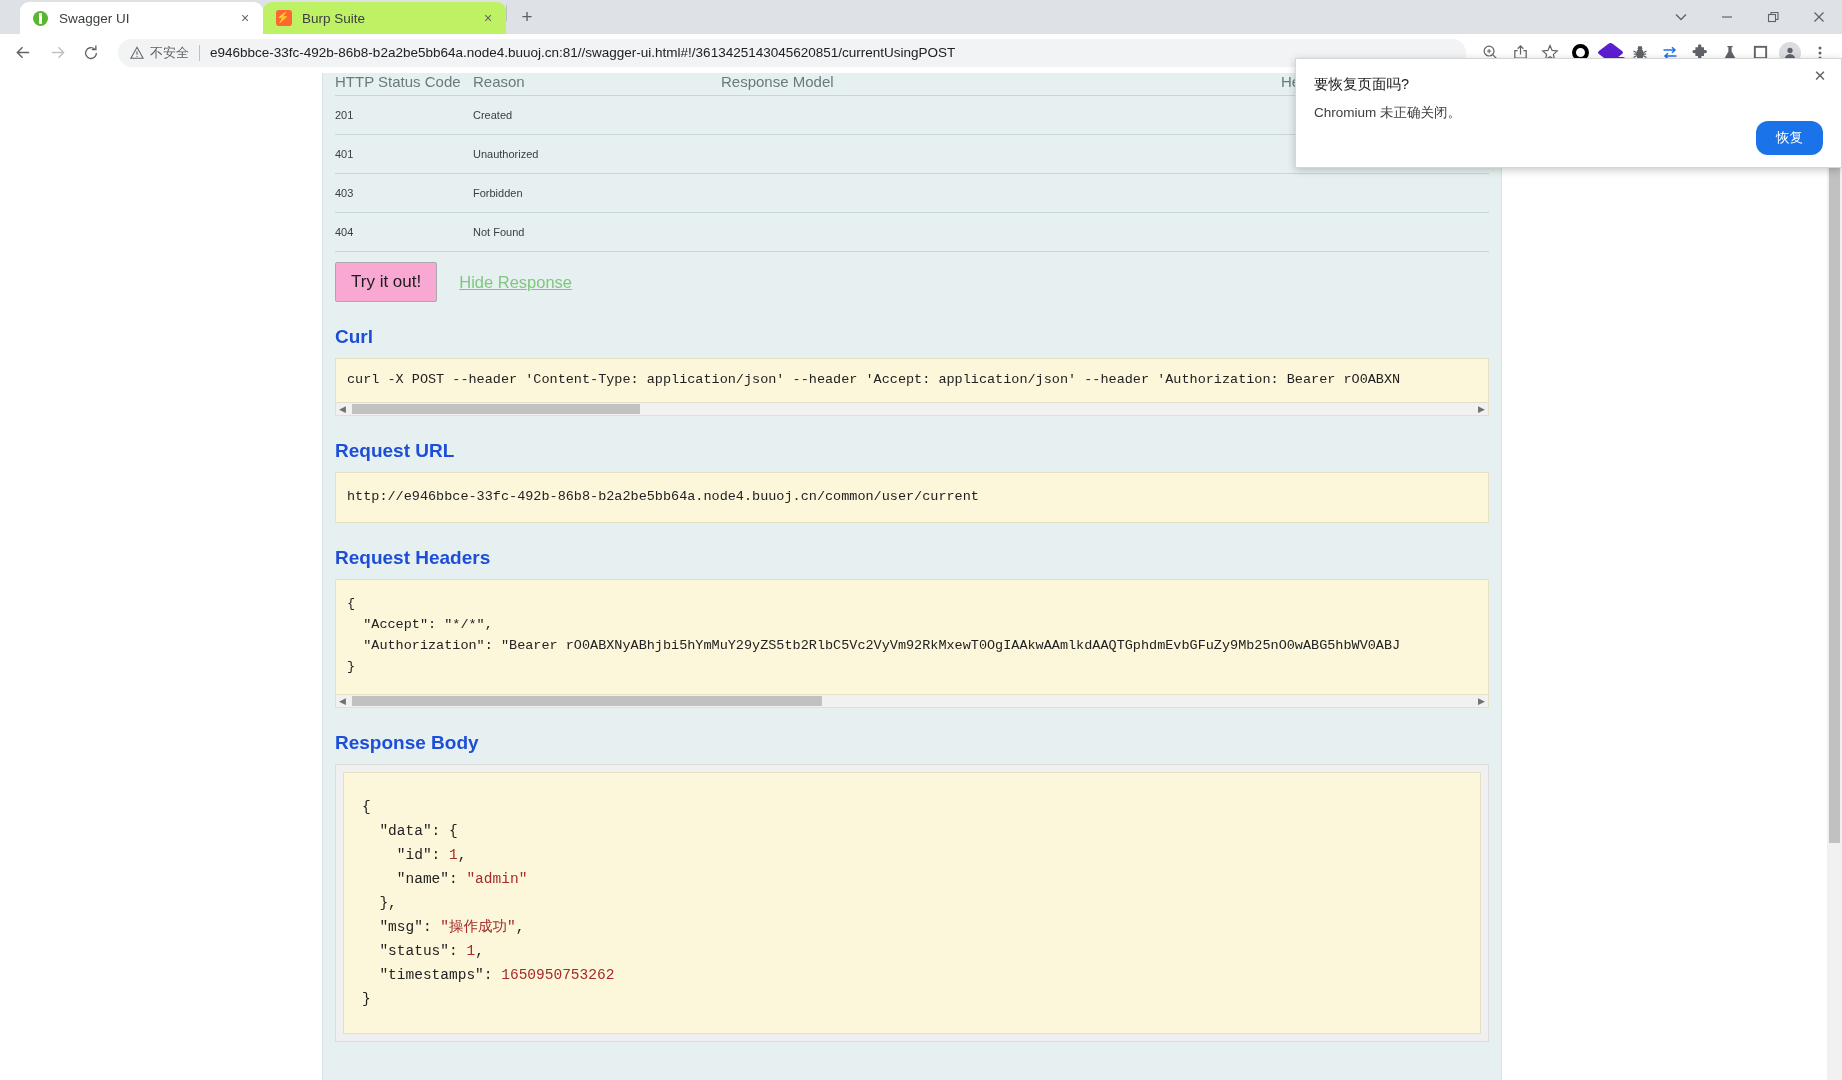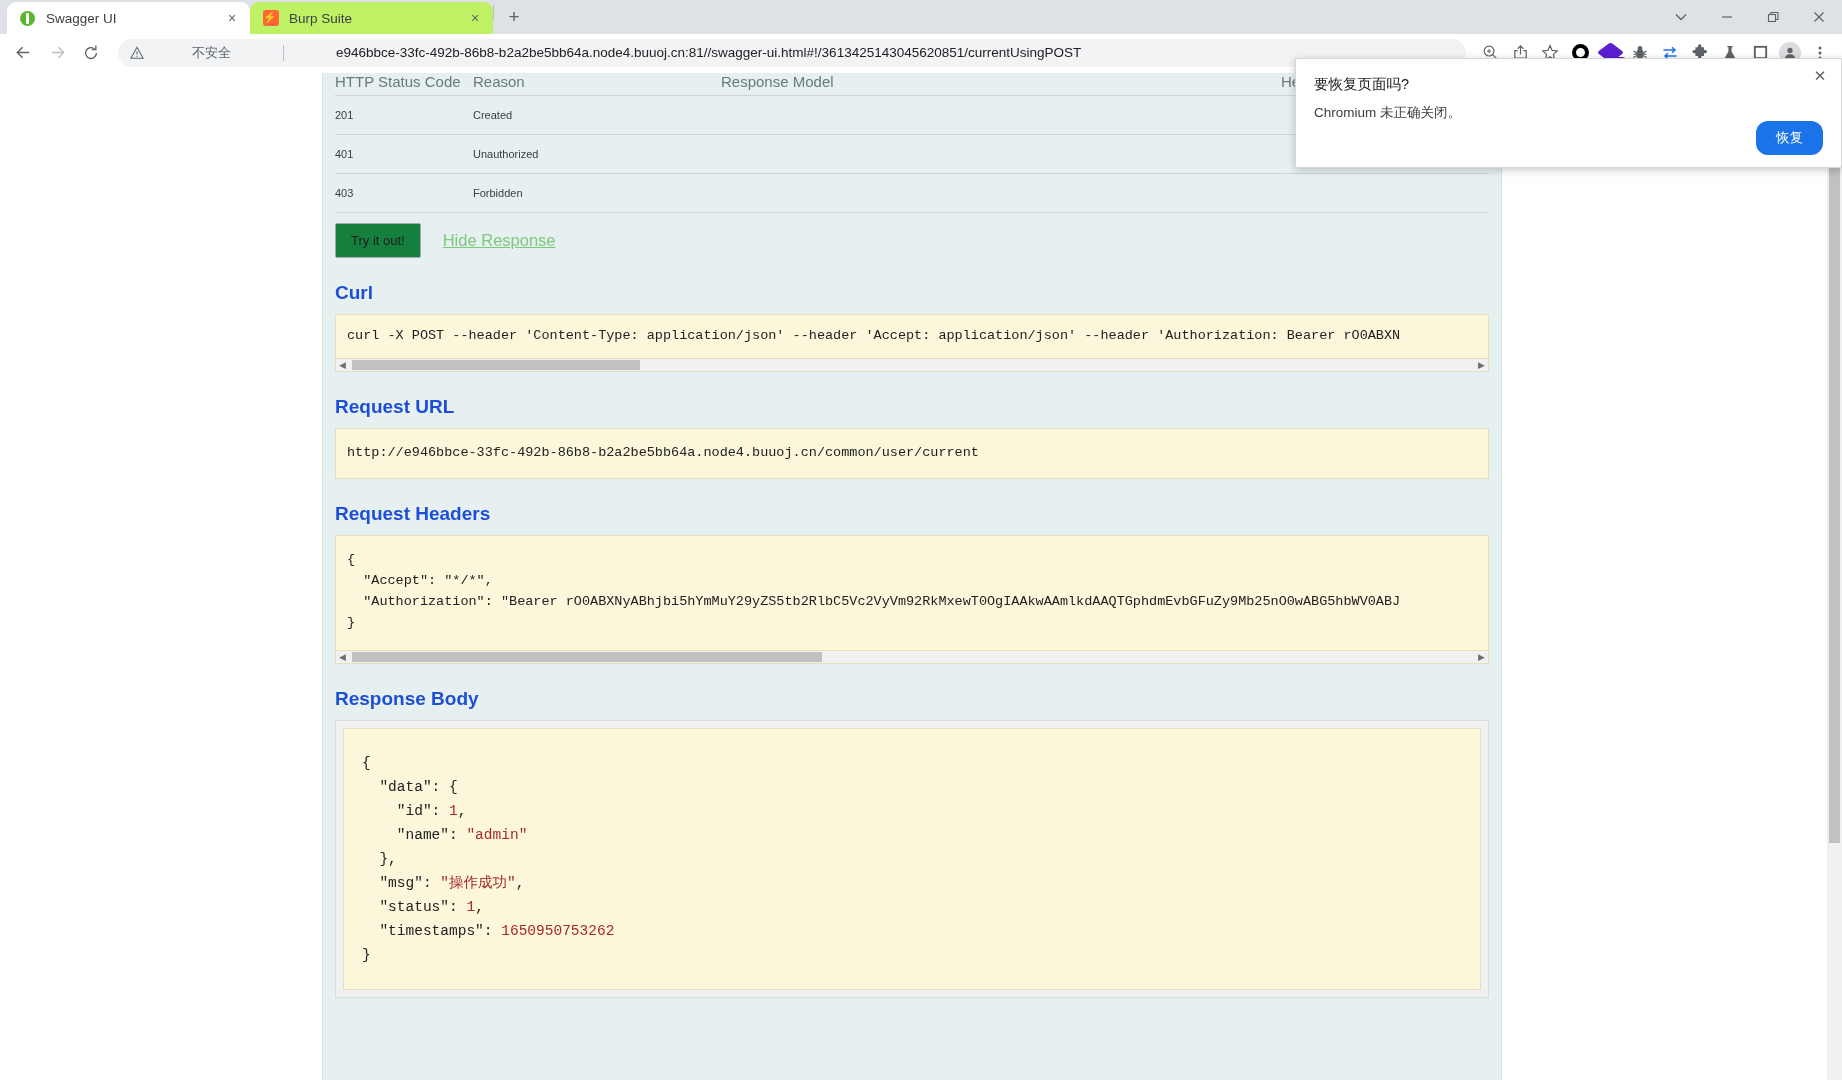--- a/index.html
+++ b/index.html
@@ -11,21 +11,21 @@
   }
   body { position: relative; }
 
   
   .tabstrip {
     height: 34px;
     background: #dee1e6;
     display: flex;
     align-items: flex-end;
     position: relative;
-    padding-left: 7px;
+    padding-left: 20px;
   }
   .tab {
     height: 32px;
     width: 243px;
     display: flex;
     align-items: center;
     border-radius: 9px 9px 0 0;
     padding: 0 8px 0 12px;
     position: relative;
     font-size: 13.5px;
@@ -110,21 +110,20 @@
     height: 28px;
     background: #f1f3f4;
     border-radius: 14px;
     display: flex;
     align-items: center;
     padding: 0 10px 0 12px;
     margin: 0 8px;
     font-size: 13.5px;
     color: #202124;
     overflow: hidden;
-    gap: 42px;
   }
   .warn-icon { margin-right: 6px; display: flex; color: #5f6368; }
   .warn-text { color: #5f6368; font-size: 13px; white-space: nowrap; }
   .omni-sep { width: 1px; height: 16px; background: #bdc1c6; margin: 0 10px; }
   .omni-url {
     white-space: nowrap; overflow: hidden;
     font-size: 13.5px; color: #202124;
   }
   .toolicons { display: flex; align-items: center; }
   .ticon {
@@ -218,25 +217,25 @@
   }
   .col-code { width: 138px; }
   .col-reason { width: 248px; }
   .col-model { width: 560px; }
 
   .btnrow {
     display: flex; align-items: center;
     padding: 10px 0 0 0;
   }
   .tryit {
-    background: #15803d;
+    background: #f9a8d4;
     border: 1px solid #aaaaaa;
     border-radius: 2px;
     padding: 9px 15px;
-    font-size: 13px;
+    font-size: 17px;
     color: #1c1c1c;
     font-family: "Liberation Sans", sans-serif;
     cursor: pointer;
   }
   .hideresp {
     margin-left: 22px;
     color: #7ec77e;
     font-size: 16.5px;
     text-decoration: underline;
     cursor: pointer;
@@ -510,20 +509,26 @@
             <td>Unauthorized</td>
             <td></td>
             <td></td>
           </tr>
           <tr>
             <td>403</td>
             <td>Forbidden</td>
             <td></td>
             <td></td>
           </tr>
+          <tr>
+            <td>404</td>
+            <td>Not Found</td>
+            <td></td>
+            <td></td>
+          </tr>
         </tbody>
       </table>
 
       <div class="btnrow">
         <button class="tryit">Try it out!</button>
         <a class="hideresp">Hide Response</a>
       </div>
 
       <h4 class="sect">Curl</h4>
       <div class="codebox">curl -X POST --header 'Content-Type: application/json' --header 'Accept: application/json' --header 'Authorization: Bearer rO0ABXN</div>

